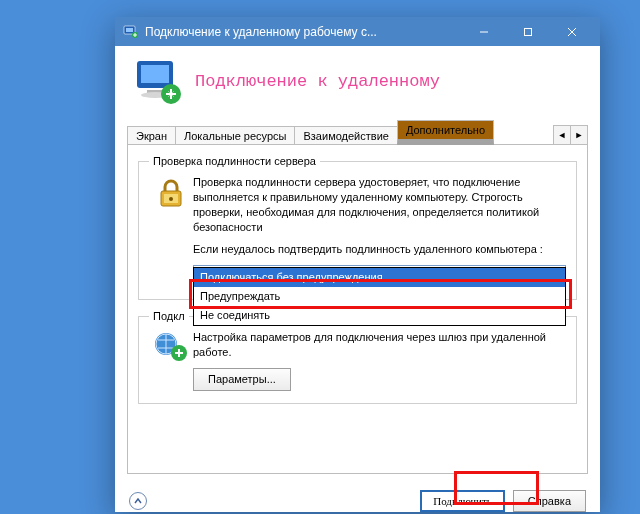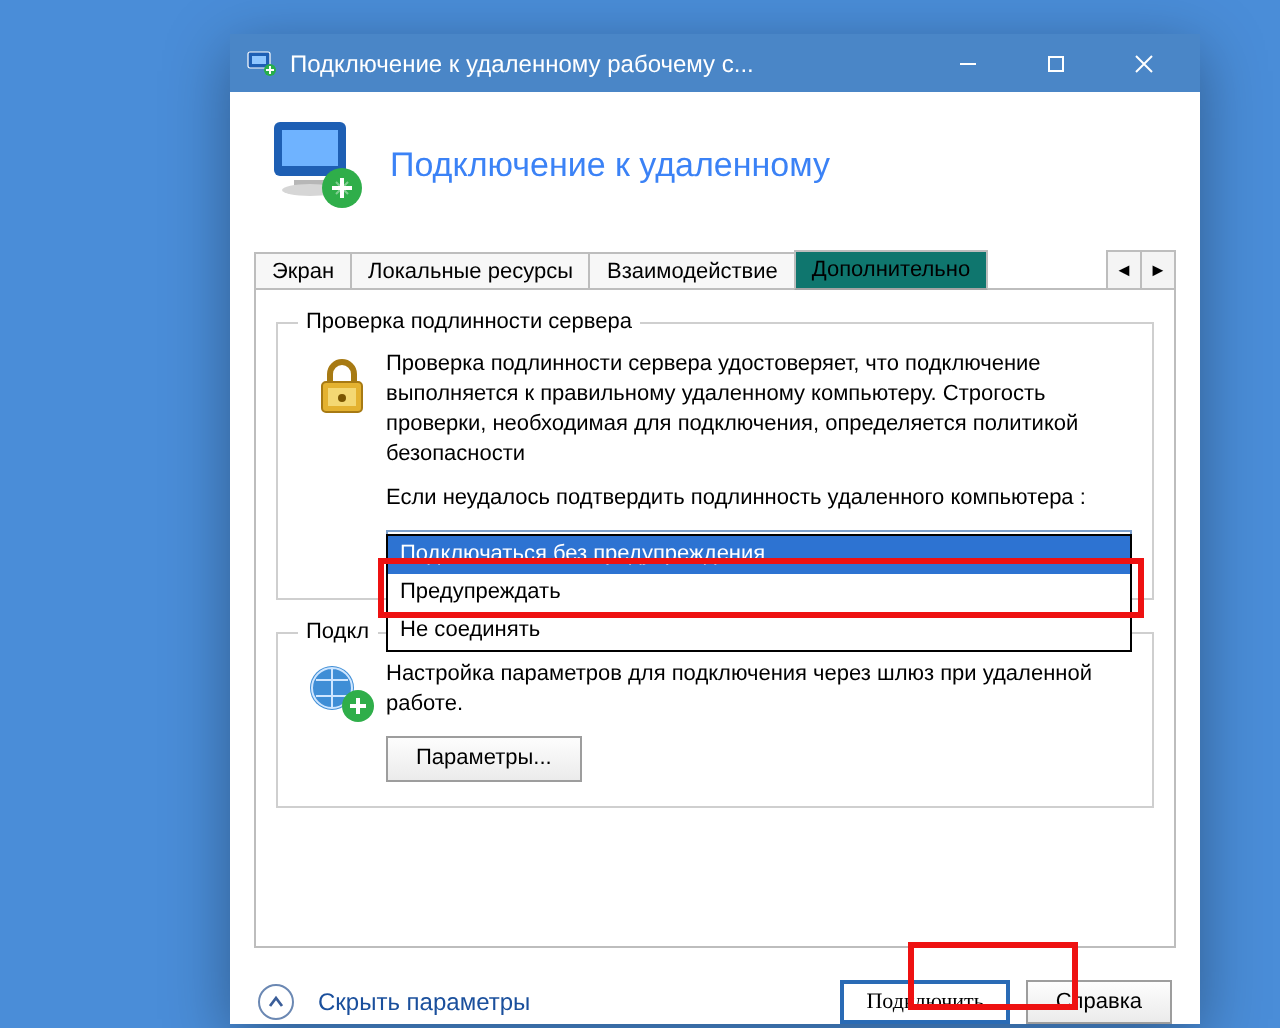--- a/index.html
+++ b/index.html
@@ -38,42 +38,42 @@
   .tb-controls { display:flex; height:100%; }
   .tb-btn { width:44px; display:flex; align-items:center; justify-content:center; color:#fff; }
   .tb-btn svg { stroke:#fff; }
   .header {
     display:flex;
     align-items:center;
     padding: 10px 18px 14px 18px;
   }
   .header .logo { width:52px; height:52px; margin-right:10px; flex:0 0 auto; }
   .header .titles { line-height:1.15; }
-  .header .line1 { color:#3b82f6; font-size:17px; }
+  .header .line1 { color:#ec4899; font-size:17px;font-family:Liberation Mono, monospace; }
   .header .line2 { color:#0b4fa0; font-size:24px; font-weight:600; }
   .tabs-row {
     display:flex;
     align-items:flex-end;
     margin: 0 12px;
     height:22px;
     position:relative;
   }
   .tab {
     border:1px solid #bdbdbd;
     border-bottom:none;
     background:#f7f7f7;
     padding:3px 8px;
     font-size:11px;
     margin-right:-1px;
     position:relative;
     top:1px;
   }
   .tab.active {
-    background:#0f766e;
-    border-bottom:1px solid #a3a3a3;
+    background:#a16207;
+    border-bottom:6px solid #a3a3a3;
     z-index:2;
   }
   .tab-scroll { display:flex; margin-left:auto; }
   .tab-arrow {
     width:16px; height:18px;
     border:1px solid #bdbdbd;
     background:#f4f4f4;
     display:flex; align-items:center; justify-content:center;
     font-size:9px;
     margin-left:-1px;
@@ -271,21 +271,20 @@
     </fieldset>
 
   </div>
 
   <div class="footer">
     <span class="chevcircle">
       <svg width="10" height="10" viewBox="0 0 10 10">
           <path d="M2 7 L5 3 L8 7" fill="none" stroke="#3b5e99" stroke-width="1.4"></path>
         </svg>
     </span>
-    <span class="collapse-link">Скрыть параметры</span>
     <span class="spacer"></span>
     <span class="btn primary" style="padding:4px 12px;font-family:Liberation Serif, serif;">Подключить</span>
     <span class="btn" style="padding:4px 14px;">Справка</span>
   </div>
 
   <div class="red-connect" style="left:339px; top:454px; width:79px; height:28px;"></div>
 
 </div>
 
 </body></html>

